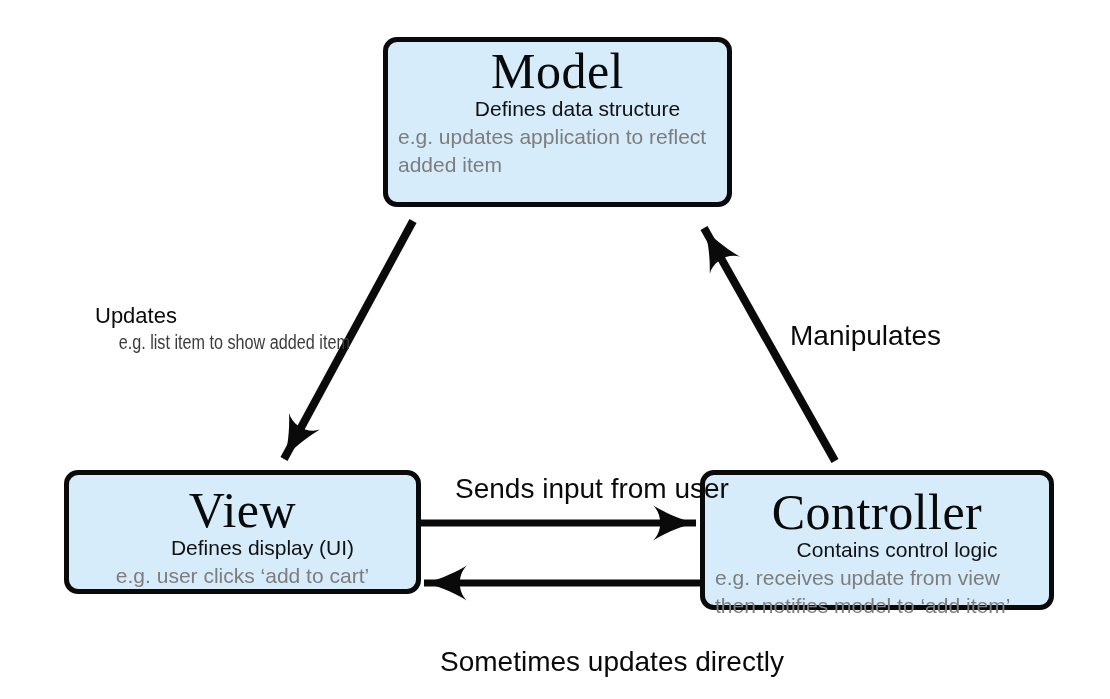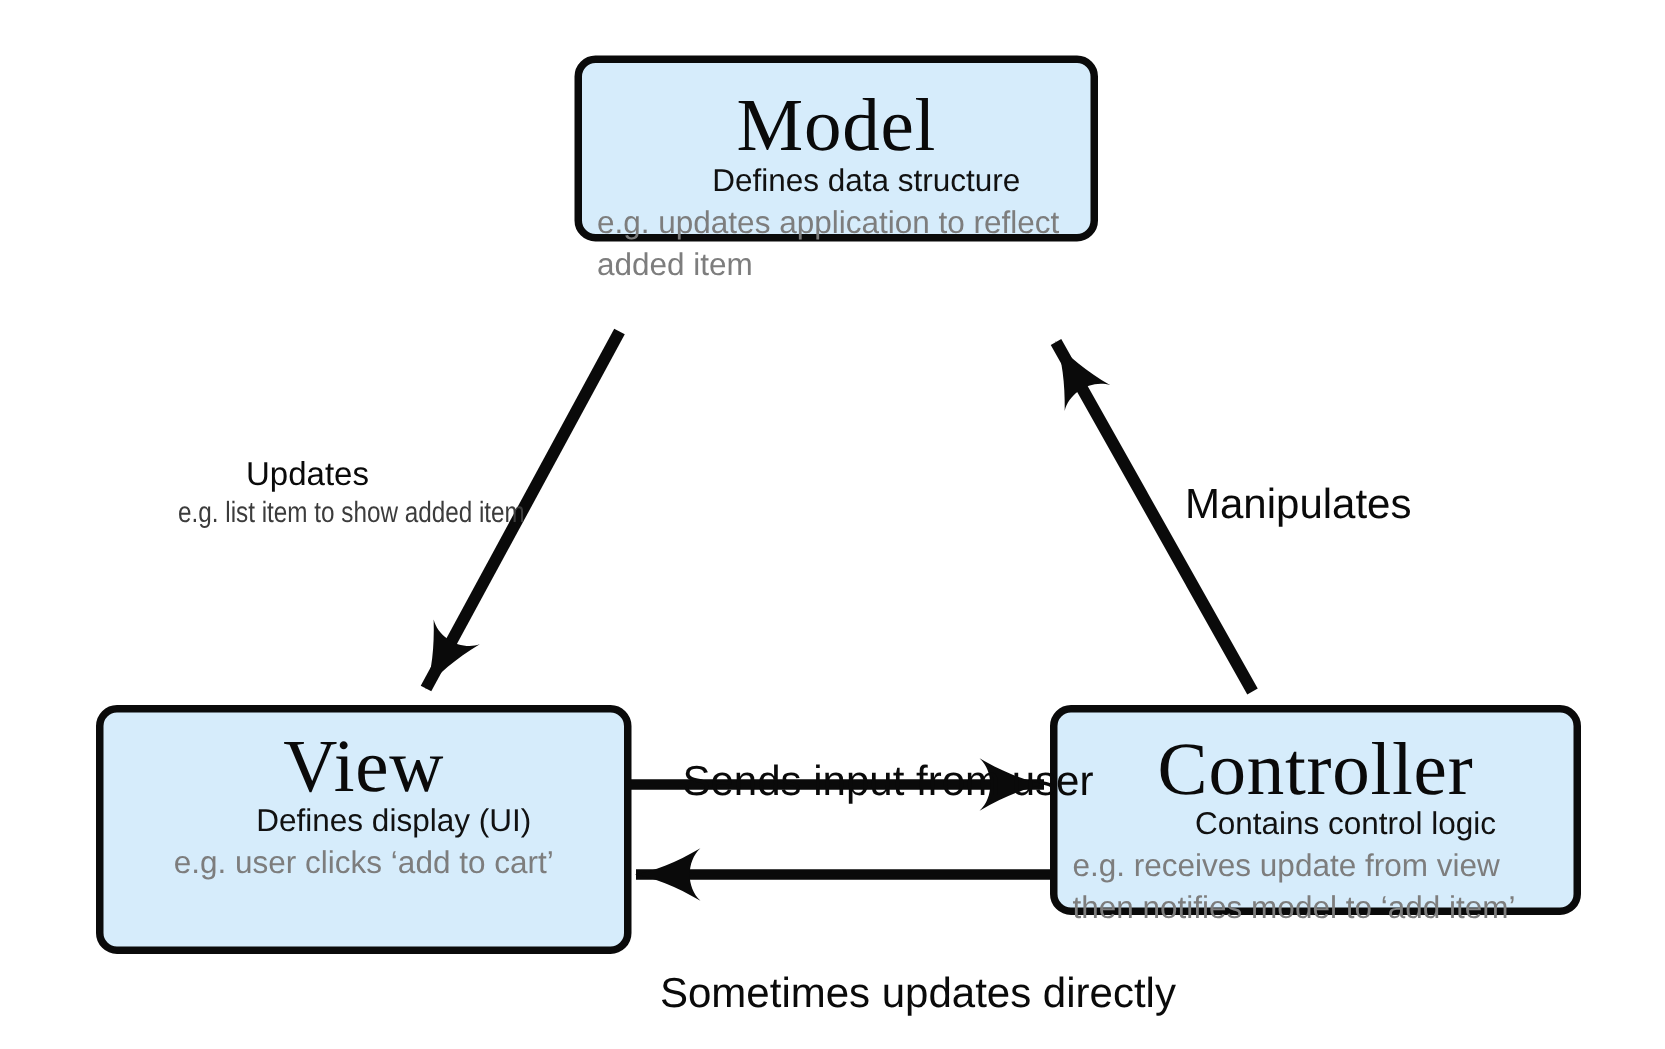--- a/index.html
+++ b/index.html
@@ -39,48 +39,47 @@
     margin-left: 40px;
   }
   .box-example {
     font-size: 21px;
     line-height: 1.35;
     color: var(--example-text, #7d7d7d);
   }
   .example-left { text-align: left; padding: 2px 10px 0 10px; }
   .example-center { text-align: center; padding-top: 2px; }
 
-  .model-box      { left: 383px; top: 37px;  width: 349px; height: 124px; padding-top: 16px; }
-  .view-box       { left: 64px;  top: 470px; width: 357px; height: 166px; padding-top: 10px; }
+  .model-box      { left: 383px; top: 37px;  width: 349px; height: 170px; padding-top: 4px; }
+  .view-box       { left: 64px;  top: 470px; width: 357px; height: 124px; padding-top: 10px; }
   .controller-box { left: 700px; top: 470px; width: 354px; height: 140px; padding-top: 12px; }
 
   .arrow-label {
     position: absolute;
     font-size: 28px;
     color: #0a0a0a;
     white-space: nowrap;
   }
   .updates-label-group {
     position: absolute;
     left: 95px; top: 303px;
     width: 220px;
-    text-align: center;
   }
   .updates-title { font-size: 22px; color: #0a0a0a; }
   .updates-sub {
     display: inline-block;
     font-size: 19.5px;
     color: #3c3c3c;
     white-space: nowrap;
     transform: scaleX(0.83);
     transform-origin: center;
     margin-top: 2px;
   }
   .manipulates-label { left: 790px; top: 320px; }
-  .sends-label      { left: 455px; top: 473px; margin-top: 32px; }
+  .sends-label      { left: 455px; top: 473px; }
   .sometimes-label  { left: 440px; top: 606px; margin-top: 40px; }
 </style>
 </head>
 <body>
 
 <div class="stage">
 
   <svg class="arrows-layer" viewBox="0 0 1110 699" xmlns="http://www.w3.org/2000/svg">
     <defs>
       <marker id="ah" viewBox="0 0 12 10" refX="11.6" refY="5" markerWidth="46" markerHeight="38" markerUnits="userSpaceOnUse" orient="auto">

